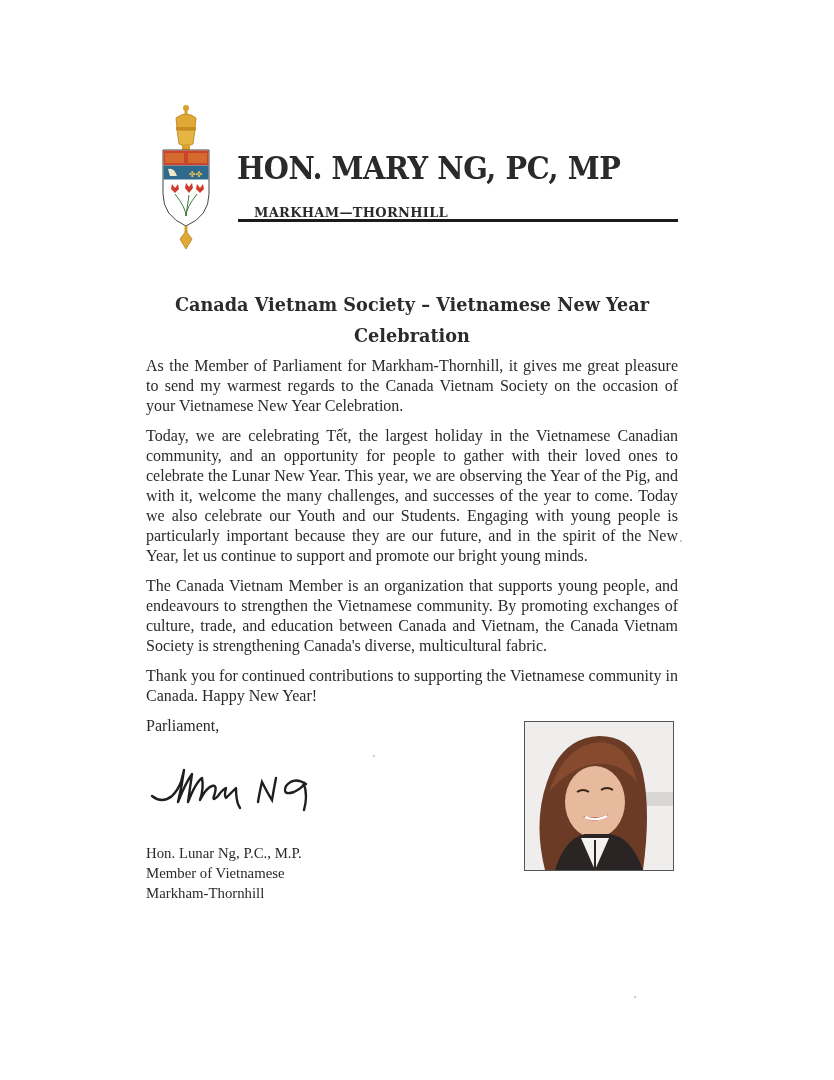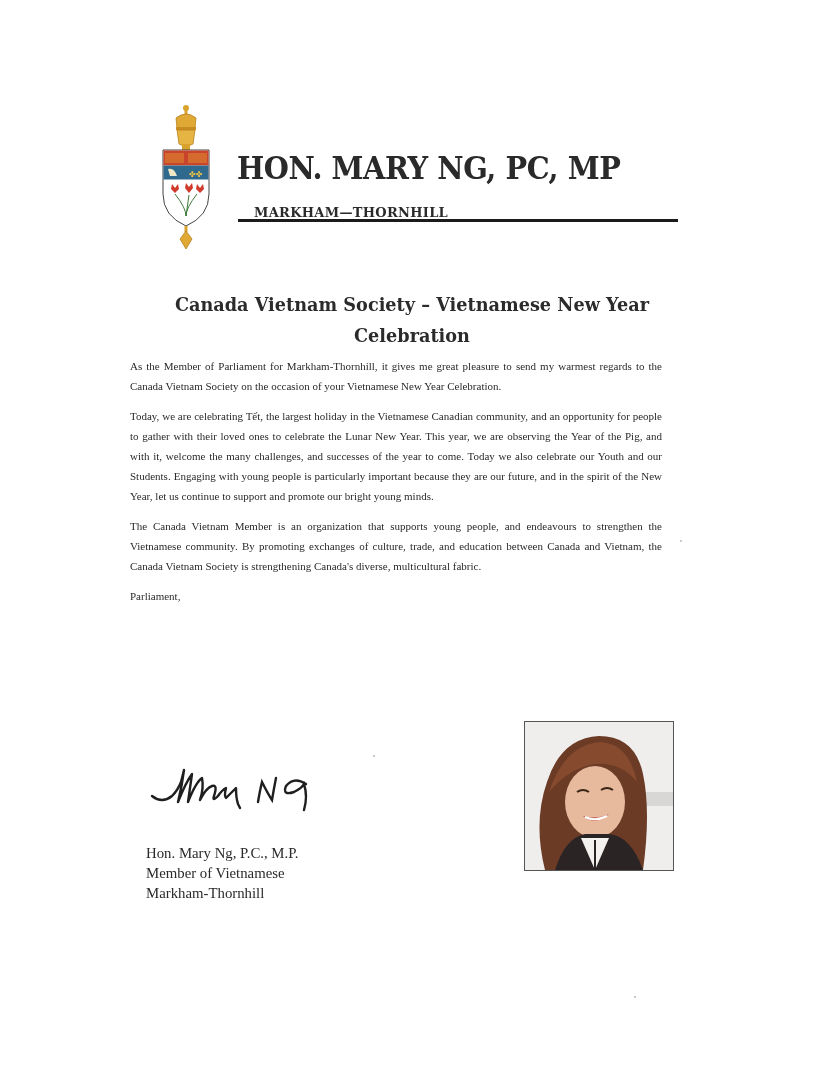--- a/index.html
+++ b/index.html
@@ -21,22 +21,22 @@
   }
   .rule { position: absolute; left: 238px; top: 219px; width: 440px; height: 3px; background: #1b1b1b; }
 
   .doc-title {
     position: absolute; left: 146px; top: 289px; width: 532px; margin: 0;
     text-align: center; font-family: "DejaVu Serif", serif; font-weight: bold;
     font-size: 19px; line-height: 31px; color: #2b2b2b;
     transform: scaleX(0.93); transform-origin: center top;
   }
   .body {
-    position: absolute; left: 130px; top: 356px; width: 532px;
-    font-family: "Liberation Serif", "DejaVu Serif", serif; font-size: 11px; line-height: 20px; color: #2a2a2a;
+    position: absolute; left: 146px; top: 356px; width: 532px;
+    font-family: "Liberation Serif", "DejaVu Serif", serif; font-size: 16px; line-height: 20px; color: #2a2a2a;
   }
   .body p { margin: 0 0 10px 0; text-align: justify; }
   .closing { margin: 0; }
 
   .signature { position: absolute; left: 148px; top: 752px; width: 220px; height: 70px; }
   .sig-block {
     position: absolute; left: 146px; top: 843px;
     font-family: "Liberation Serif", "DejaVu Serif", serif; font-size: 14.8px; line-height: 20px; color: #2a2a2a;
   }
   .sig-block div { white-space: nowrap; }
@@ -85,31 +85,32 @@
 
 <h2 class="doc-title">
   <span>Canada Vietnam Society – Vietnamese New Year</span><br>
   <span>Celebration</span>
 </h2>
 
 <div class="body">
   <p>As the Member of Parliament for Markham-Thornhill, it gives me great pleasure to send my warmest regards to the Canada Vietnam Society on the occasion of your Vietnamese New Year Celebration.</p>
   <p>Today, we are celebrating Tết, the largest holiday in the Vietnamese Canadian community, and an opportunity for people to gather with their loved ones to celebrate the Lunar New Year. This year, we are observing the Year of the Pig, and with it, welcome the many challenges, and successes of the year to come. Today we also celebrate our Youth and our Students. Engaging with young people is particularly important because they are our future, and in the spirit of the New Year, let us continue to support and promote our bright young minds.</p>
   <p>The Canada Vietnam Member is an organization that supports young people, and endeavours to strengthen the Vietnamese community. By promoting exchanges of culture, trade, and education between Canada and Vietnam, the Canada Vietnam Society is strengthening Canada's diverse, multicultural fabric.</p>
+  <p>Thank you for continued contributions to supporting the Vietnamese community in Canada. Happy New Year!</p>
   <p class="closing">Parliament,</p>
 </div>
 
 <svg class="signature" viewBox="0 0 220 70">
   <path d="M4 44 Q14 52 24 44 Q30 38 33 30 Q35 22 36 18 Q34 34 30 50 Q38 30 44 22 Q42 36 40 50 Q48 30 54 26 Q56 36 52 48 Q58 36 64 34 Q70 32 66 44 Q64 50 70 44 Q74 38 78 36 Q76 44 78 46 Q84 40 88 36 Q88 46 90 52 L92 56" fill="none" stroke="#1f1f1f" stroke-width="2.4" stroke-linecap="round" stroke-linejoin="round"></path>
   <path d="M110 50 Q112 38 114 30 Q120 42 124 48 Q126 36 128 26" fill="none" stroke="#1f1f1f" stroke-width="2.4" stroke-linecap="round"></path>
   <path d="M158 32 Q146 24 138 34 Q134 44 146 40 Q154 36 156 32 Q160 44 156 58" fill="none" stroke="#1f1f1f" stroke-width="2.4" stroke-linecap="round"></path>
 </svg>
 
 <div class="sig-block">
-  <div>Hon. Mary Ng, P.C., M.P.</div>
+  <div>Hon. Lunar Ng, P.C., M.P.</div>
   <div>Member of Vietnamese</div>
   <div>Markham-Thornhill</div>
 </div>
 
 <div class="photo">
   <svg width="148" height="148" viewBox="0 0 148 148">
     <rect width="148" height="148" fill="#efeeec"></rect>
     <rect x="100" y="70" width="48" height="14" fill="#d9d7d5"></rect>
 
     <path d="M20 148 Q8 100 22 60 Q36 16 74 14 Q110 14 118 52 Q126 90 118 148 Z" fill="#6b3b26"></path>

